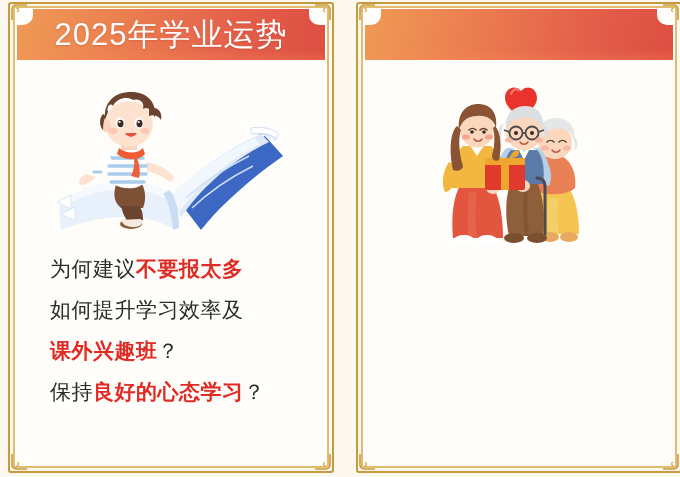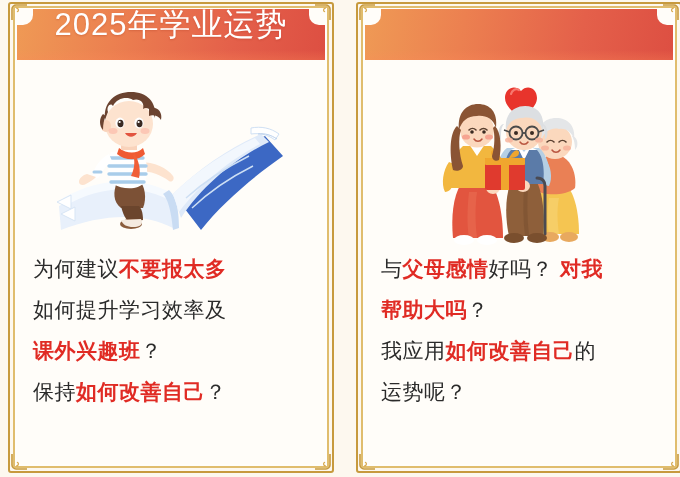--- a/index.html
+++ b/index.html
@@ -69,21 +69,21 @@
   .c-bl{left:5px;bottom:7px;transform:scaleY(-1);}
   .c-br{right:5px;bottom:7px;transform:scale(-1,-1);}
 
   
   .banner{
     position:absolute;
     left:11px;top:9px;right:11px;
     height:51px;
     background:linear-gradient(100deg,#ef9a55 0%,#ec8050 32%,#e4604a 70%,#dd4f42 100%);
     display:flex;
-    align-items:flex-start;
+    align-items:center;
     justify-content:center;
     overflow:hidden;
   }
   .banner::after{
     content:"";
     position:absolute;
     left:0;right:0;bottom:0;height:10px;
     background:linear-gradient(180deg,rgba(255,255,255,0) 0%,rgba(255,140,90,0.25) 100%);
   }
   
@@ -114,21 +114,21 @@
     display:flex;
     align-items:center;
     justify-content:center;
     background:#fffdf9;
   }
   .illus svg{display:block;}
 
   
   .body-text{
     position:absolute;
-    left:27px;right:16px;
+    left:44px;right:16px;
     top:248px;
     font-size:21px;
     line-height:41px;
     color:#2b2b2b;
     letter-spacing:.5px;
   }
   .body-text .line{white-space:nowrap;}
   .hl{color:#e02b24;font-weight:bold;}
   .q{color:#2b2b2b;font-weight:normal;}
   .sp{display:inline-block;width:7px;}
@@ -238,21 +238,21 @@
         <ellipse cx="94" cy="53" rx="4.5" ry="3" fill="#fbbfae" opacity=".8"></ellipse>
 
         <path d="M74 55 C77 60 83 60 86 55 Z" fill="#e2543f"></path>
       </svg>
     </div>
 
     <div class="body-text">
       <div class="line"><span class="q">为何建议</span><span class="hl">不要报太多</span></div>
       <div class="line"><span class="q">如何提升学习效率及</span></div>
       <div class="line"><span class="hl">课外兴趣班</span><span class="q">？</span></div>
-      <div class="line"><span class="q">保持</span><span class="hl">如何改善自己</span><span class="q">？</span></div>
+      <div class="line"><span class="q">保持</span><span class="hl">良好的心态学习</span><span class="q">？</span></div>
     </div>
   </div>
 
   <div class="card right">
     <div class="frame-outer"></div>
     <div class="frame-inner"></div>
     <div class="paper"></div>
 
     <div class="banner">
       <div class="notch l"></div>
@@ -373,21 +373,15 @@
         <circle cx="65" cy="58" r="1.8" fill="#3a2a22"></circle>
         <ellipse cx="47" cy="63" rx="4" ry="2.6" fill="#f49b8a" opacity=".85"></ellipse>
         <ellipse cx="70" cy="63" rx="4" ry="2.6" fill="#f49b8a" opacity=".85"></ellipse>
         <path d="M55 65 C57 68 61 68 63 65" stroke="#b9553f" stroke-width="1.5" fill="none" stroke-linecap="round"></path>
 
         <ellipse cx="45" cy="166" rx="10" ry="5" fill="#ffffff"></ellipse>
         <ellipse cx="68" cy="166" rx="10" ry="5" fill="#ffffff"></ellipse>
       </svg>
     </div>
 
-    <div class="body-text">
-      <div class="line"><span class="q">与</span><span class="hl">父母感情</span><span class="q">好吗？</span><span class="sp"></span><span class="hl">对我</span></div>
-      <div class="line"><span class="hl">帮助大吗</span><span class="q">？</span></div>
-      <div class="line"><span class="q">我应用</span><span class="hl">如何改善自己</span><span class="q">的</span></div>
-      <div class="line"><span class="q">运势呢？</span></div>
-    </div>
   </div>
 
 </div>
 
 </body></html>

